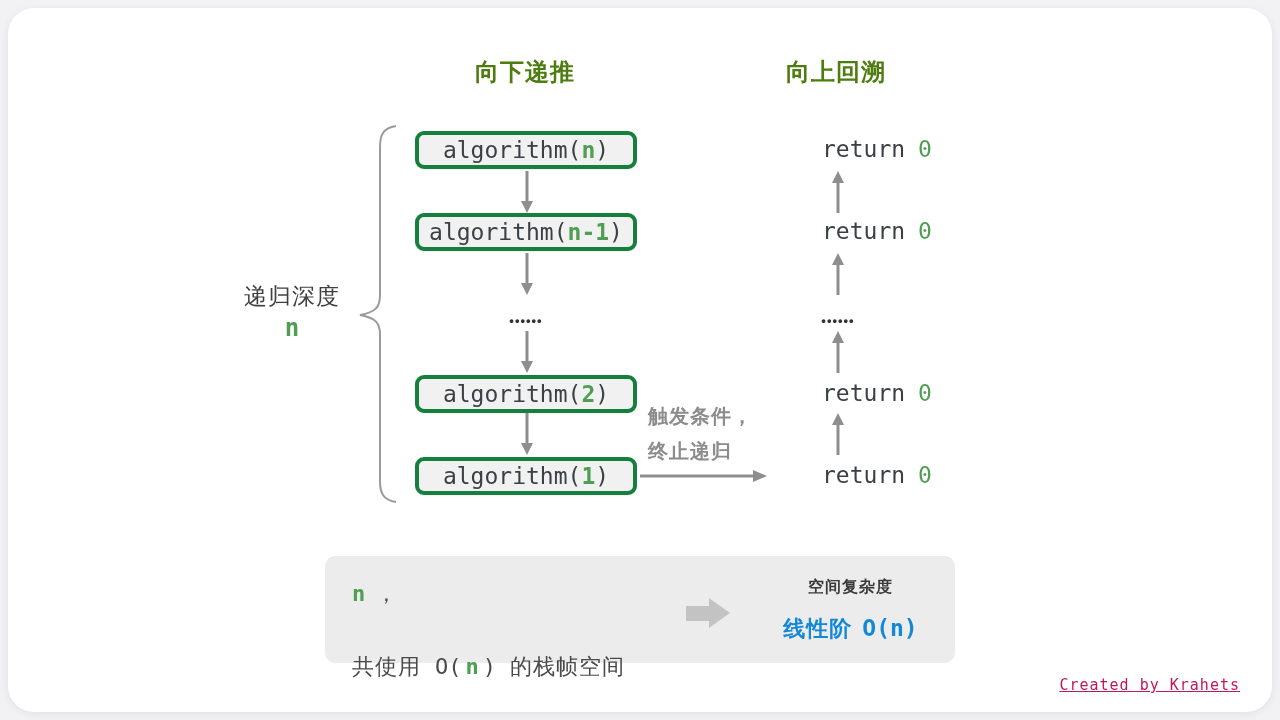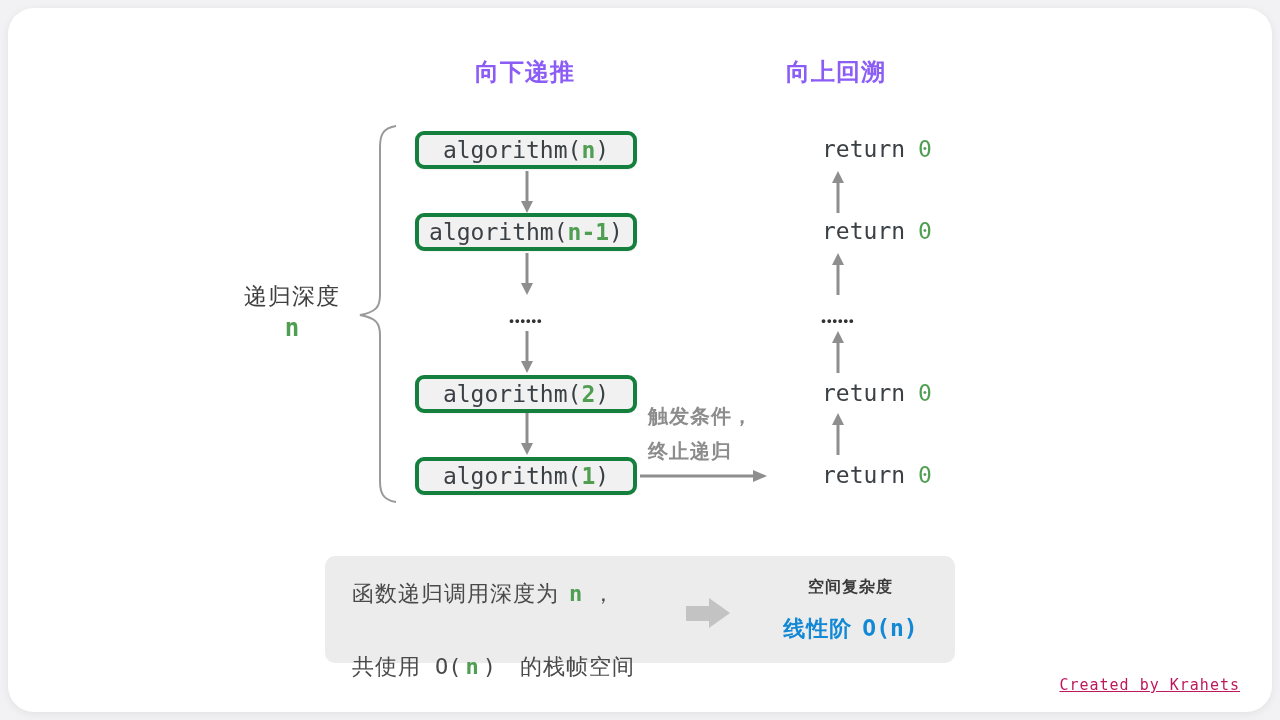--- a/index.html
+++ b/index.html
@@ -17,21 +17,21 @@
     border-radius: 26px;
     box-shadow: 0 2px 10px rgba(0,0,0,0.07);
   }
   .abs { position: absolute; }
 
   .col-header {
     width: 200px;
     text-align: center;
     font-size: 24px;
     font-weight: bold;
-    color: #8b5cf6;
+    color: #4d7c0f;
     letter-spacing: 1px;
   }
 
   .code-box {
     left: 415px;
     width: 222px;
     height: 38px;
     background: #f1f1f1;
     border: 4px solid #15803d;
     border-radius: 9px;
@@ -248,30 +248,29 @@
 
 <div class="abs trigger-note" style="top:403px;">触发条件，</div>
 <div class="abs trigger-note" style="top:438px;">终止递归</div>
 <svg class="abs" style="left:640px; top:468px;" width="128" height="16">
   <line x1="0" y1="8" x2="114" y2="8" stroke="#8e8e8e" stroke-width="3"></line>
     <polygon points="113,2 113,14 127,8" fill="#8e8e8e"></polygon>
 </svg>
 
 <div class="abs summary-box"></div>
 <div class="abs summary-line" style="left:352px; top:579px;">
-  <span>函数递归调用深度为</span>
   <span class="green">n</span>
   <span>，</span>
 </div>
 <div class="abs summary-line" style="left:352px; top:652px;">
   <span>共使用</span>
   <span class="mono" style="margin-left:4px;">O(</span>
     <span class="green" style="margin:0 -6px;">n</span>
     <span class="mono">)</span>
-  <span style="margin-left:14px;">的栈帧空间</span>
+  <span style="margin-left:4px;">的栈帧空间</span>
 </div>
 
 <div class="abs block-arrow-shaft"></div>
 <div class="abs block-arrow-head"></div>
 
 <div class="abs result-title" style="top:577px;">空间复杂度</div>
 <div class="abs result-line" style="top:614px;">
   <span>线性阶</span>
   <span class="mono">O(n)</span>
 </div>

